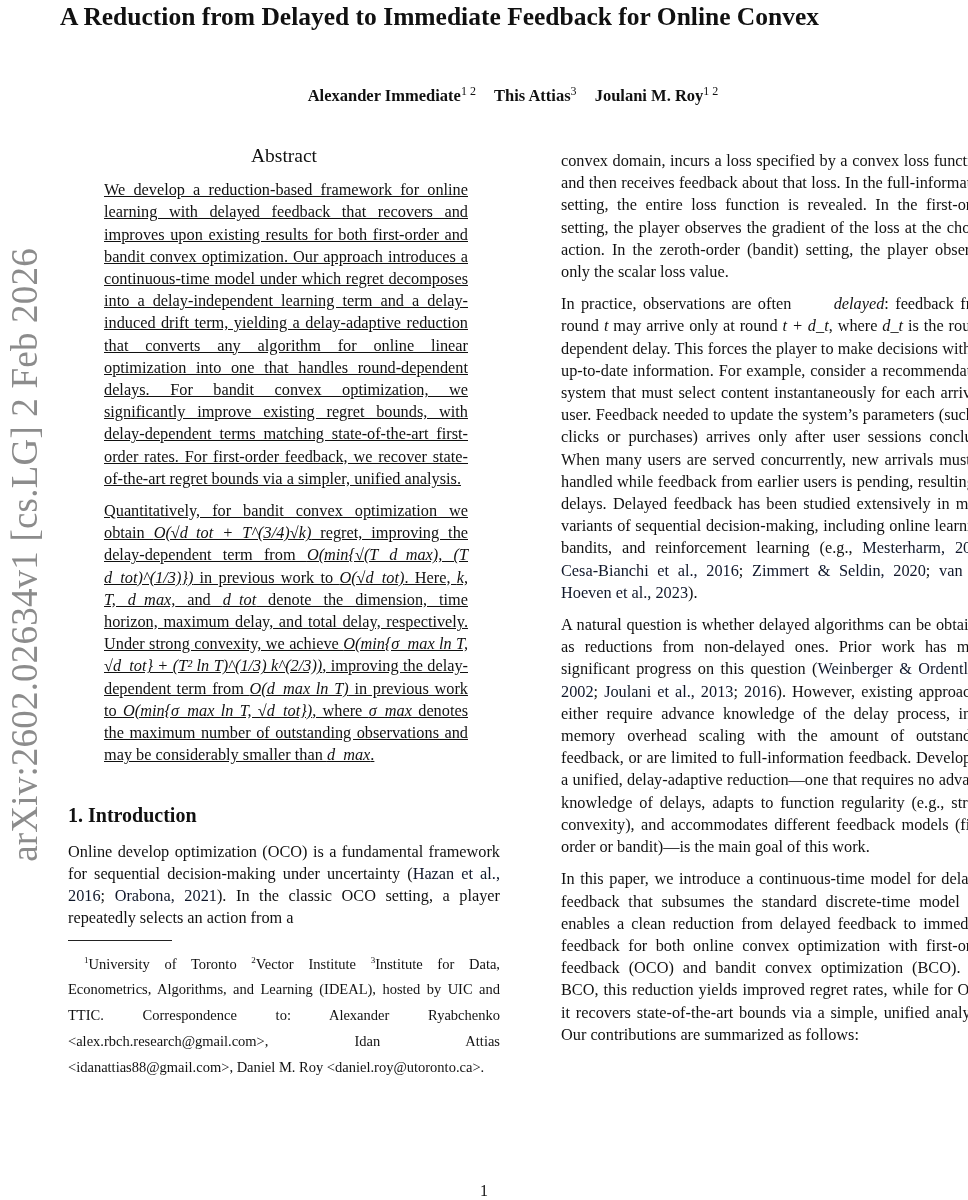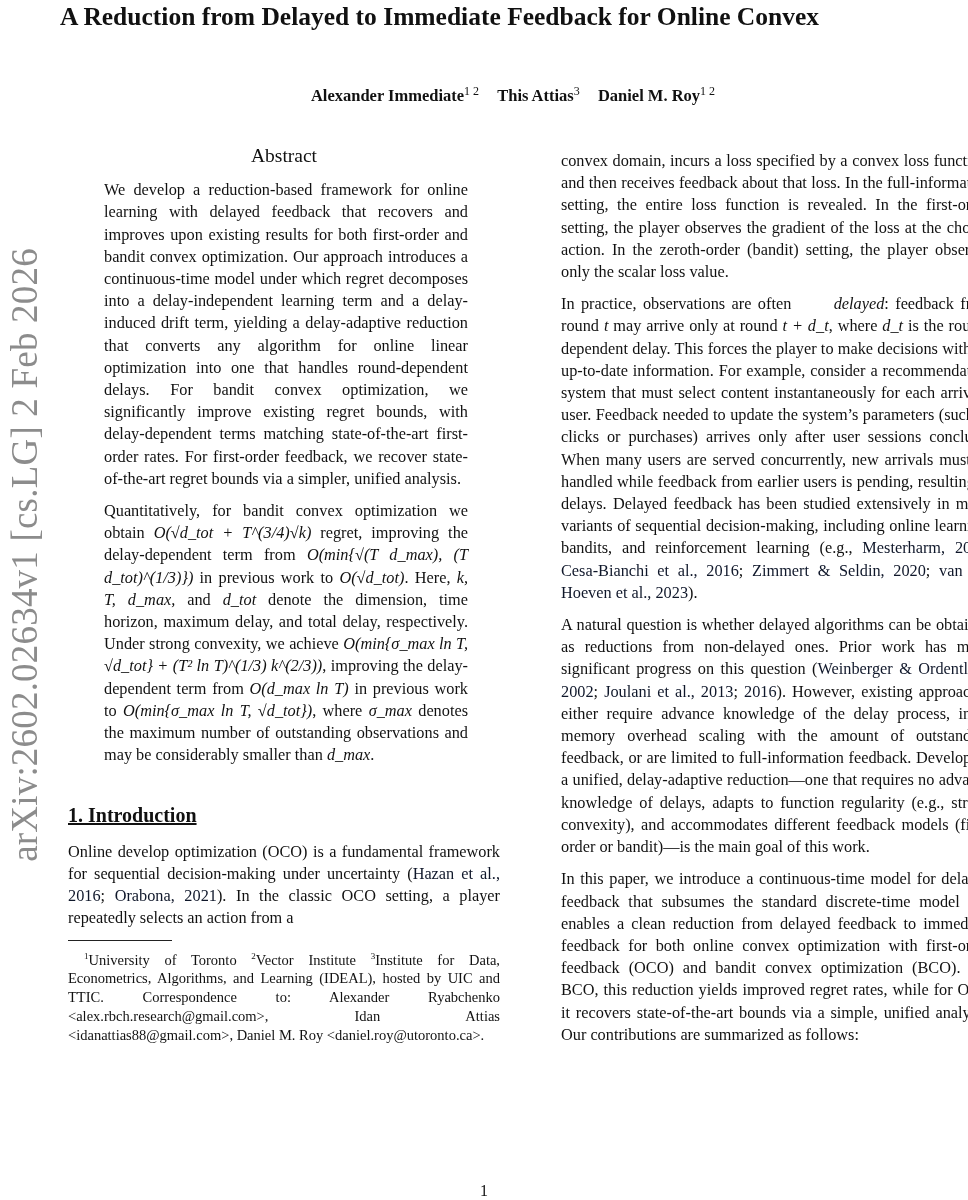--- a/index.html
+++ b/index.html
@@ -32,25 +32,25 @@
     position: absolute; font-size: 16.3px; line-height: 22.2px;
     text-align: justify; hyphens: auto;
   }
   .col p { margin: 0 0 10px 0; }
   .col-left { left: 68px; width: 432px; top: 145px; }
   .col-right { left: 561px; width: 431px; top: 150px; }
   .abstract-head {
     text-align: center; font-weight: normal; font-size: 19.5px;
     margin: 0 0 12px 0; padding-left: 0;
   }
-  .abstract { padding: 0 32px 0 36px; }
-  .section-head { font-weight: bold; font-size: 20px; margin: 38px 0 14px 0; text-decoration: underline; }
+  .abstract { padding: 0 32px 0 36px; text-decoration: underline; }
+  .section-head { font-weight: bold; font-size: 20px; margin: 38px 0 14px 0; }
   .cite { color: #0f172a; }
   .footnote-rule { width: 104px; border-top: 1px solid #222; margin: 10px 0 6px 0; }
-  .footnote { font-size: 14.5px; line-height: 19px; text-align: justify; }
+  .footnote { font-size: 14.5px; line-height: 26px; text-align: justify; }
   .footnote .fn-first { text-indent: 16px; display: block; }
   .footnote sup { font-size: 9px; }
   .math { font-style: italic; }
   .page-number {
     position: absolute; left: 0; width: 968px; top: 1182px;
     text-align: center; font-size: 16px;
   }
   em { font-style: italic; margin-left: 36px; }
 </style>
 </head>
@@ -60,21 +60,21 @@
   <span>arXiv:2602.02634v1  [cs.LG]  2 Feb 2026</span>
 </div>
 
 <div class="title">
   <div>A Reduction from Delayed to Immediate Feedback for Online Convex</div>
 </div>
 
 <div class="authors">
   <span class="author"><span>Alexander Immediate</span><sup>1 2</sup></span>
   <span class="author"><span>This Attias</span><sup>3</sup></span>
-  <span class="author"><span>Daniel M. Roy</span><sup>1 2</sup></span>
+  <span class="author"><span>Joulani M. Roy</span><sup>1 2</sup></span>
 </div>
 
 <div class="col col-left">
   <div class="abstract-head">Abstract</div>
   <div class="abstract">
     <p>We develop a reduction-based framework for online learning with delayed feedback that recovers and improves upon existing results for both first-order and bandit convex optimization. Our approach introduces a continuous-time model under which regret decomposes into a delay-independent learning term and a delay-induced drift term, yielding a delay-adaptive reduction that converts any algorithm for online linear optimization into one that handles round-dependent delays. For bandit convex optimization, we significantly improve existing regret bounds, with delay-dependent terms matching state-of-the-art first-order rates. For first-order feedback, we recover state-of-the-art regret bounds via a simpler, unified analysis.</p>
     <p>
       <span>Quantitatively, for bandit convex optimization we obtain </span><span class="math">O(√d_tot + T^(3/4)√k)</span><span> regret, improving the delay-dependent term from </span><span class="math">O(min{√(T d_max), (T d_tot)^(1/3)})</span><span> in previous work to </span><span class="math">O(√d_tot)</span><span>. Here, </span><span class="math">k, T, d_max,</span><span> and </span><span class="math">d_tot</span><span> denote the dimension, time horizon, maximum delay, and total delay, respectively. Under strong convexity, we achieve </span><span class="math">O(min{σ_max ln T, √d_tot} + (T² ln T)^(1/3) k^(2/3))</span><span>, improving the delay-dependent term from </span><span class="math">O(d_max ln T)</span><span> in previous work to </span><span class="math">O(min{σ_max ln T, √d_tot})</span><span>, where </span><span class="math">σ_max</span><span> denotes the maximum number of outstanding observations and may be considerably smaller than </span><span class="math">d_max</span><span>.</span>
     </p>
   </div>

